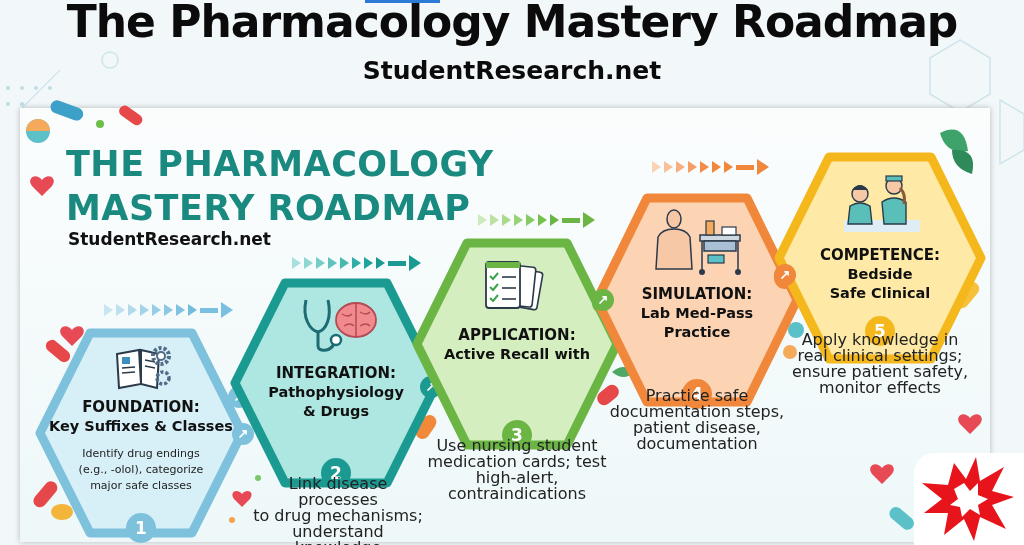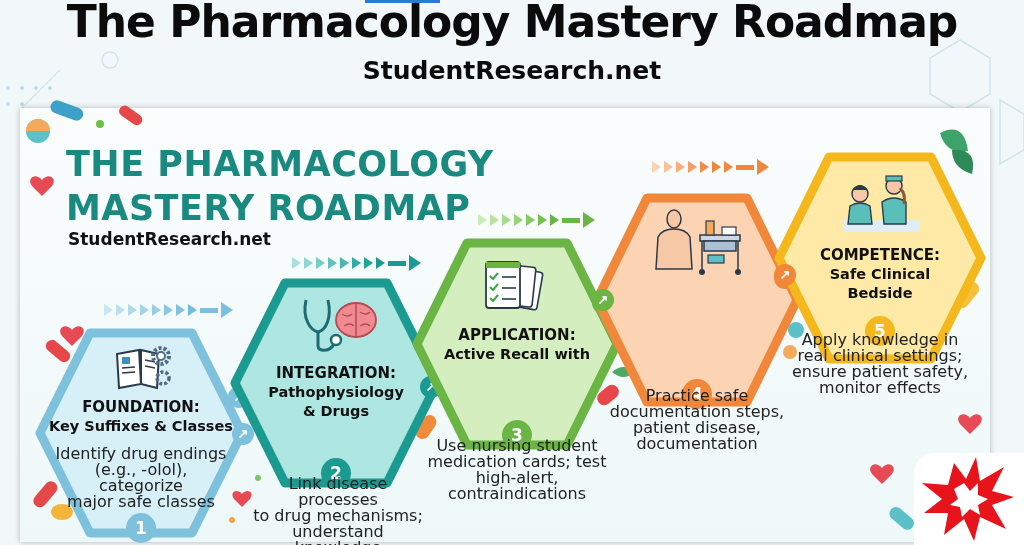--- a/index.html
+++ b/index.html
@@ -184,21 +184,21 @@
     <line x1="32" y1="16" x2="42" y2="18" stroke="#2b3a4a" stroke-width="1.5"></line>
     <line x1="32" y1="22" x2="42" y2="24" stroke="#2b3a4a" stroke-width="1.5"></line>
     <circle cx="48" cy="12" r="8" fill="none" stroke="#4f6b86" stroke-width="4" stroke-dasharray="3 2"></circle>
     <circle cx="48" cy="12" r="4" fill="#fff" stroke="#4f6b86" stroke-width="2"></circle>
     <circle cx="50" cy="34" r="6" fill="none" stroke="#4f6b86" stroke-width="3.5" stroke-dasharray="3 2"></circle>
   </svg>
   <div class="hex-title" style="top:70px">
     <span class="l1">FOUNDATION:</span>
     <span class="l2">Key Suffixes &amp; Classes</span>
   </div>
-  <div class="hex-desc" style="left:20px;width:172px;top:118px;font-size:16px">
+  <div class="hex-desc" style="left:20px;width:172px;top:118px;font-size:11px">
     <span>Identify drug endings</span>
     <span>(e.g., -olol), categorize</span>
     <span>major safe classes</span>
   </div>
   <div class="hex-num" style="left:91px;top:185px;background:#7ec1dc">1</div>
   <div class="arrow-chip" style="left:193px;top:58px;background:#7ec1dc">↗</div>
 </div>
 
 <div class="hex" style="left:230px;top:278px;width:212px;height:210px">
   <svg class="shape" width="212" height="210">
@@ -266,20 +266,25 @@
     <rect x="48" y="26" width="40" height="6" fill="#cfd8e0" stroke="#2b3a4a" stroke-width="1.5"></rect>
     <rect x="52" y="32" width="32" height="10" fill="#aac0d4" stroke="#2b3a4a" stroke-width="1.5"></rect>
     <rect x="56" y="46" width="16" height="8" fill="#5bc0c8" stroke="#2b3a4a" stroke-width="1.2"></rect>
     <line x1="50" y1="32" x2="50" y2="60" stroke="#2b3a4a" stroke-width="1.5"></line>
     <line x1="86" y1="32" x2="86" y2="60" stroke="#2b3a4a" stroke-width="1.5"></line>
     <circle cx="50" cy="63" r="3" fill="#2b3a4a"></circle>
       <circle cx="86" cy="63" r="3" fill="#2b3a4a"></circle>
     <rect x="54" y="12" width="8" height="14" fill="#f5a95a" stroke="#2b3a4a" stroke-width="1.2"></rect>
     <rect x="70" y="18" width="14" height="8" fill="#fff" stroke="#2b3a4a" stroke-width="1.2"></rect>
   </svg>
+  <div class="hex-title" style="top:92px">
+    <span class="l1">SIMULATION:</span>
+    <span class="l2">Lab Med-Pass</span>
+    <span class="l2">Practice</span>
+  </div>
   <div class="hex-num" style="left:90px;top:186px;background:#f0873a">4</div>
   <div class="arrow-chip" style="left:182px;top:74px;background:#f0873a">↗</div>
   <div class="arrow-chip" style="left:0px;top:96px;background:#6bb545">↗</div>
 </div>
 <div class="hex-desc" style="left:607px;width:180px;top:388px">
   <span>Practice safe</span>
   <span>documentation steps,</span>
   <span>patient disease,</span>
   <span>documentation</span>
 </div>
@@ -293,22 +298,22 @@
     <circle cx="16" cy="22" r="8" fill="#f6c8a6" stroke="#2b3a4a" stroke-width="1.4"></circle>
     <path d="M8,18 q8,-10 16,0" fill="#2b3a4a"></path>
     <path d="M4,52 L6,34 Q16,28 26,34 L28,52 Z" fill="#5bbfb9" stroke="#2b3a4a" stroke-width="1.4"></path>
     <circle cx="50" cy="14" r="8" fill="#f6c8a6" stroke="#2b3a4a" stroke-width="1.4"></circle>
     <rect x="42" y="4" width="16" height="5" fill="#5bbfb9" stroke="#2b3a4a" stroke-width="1.2"></rect>
     <path d="M40,52 L38,30 Q50,22 62,30 L62,52 Z" fill="#5bbfb9" stroke="#2b3a4a" stroke-width="1.4"></path>
     <path d="M56,16 q6,6 4,16" stroke="#8a5a3a" stroke-width="3" fill="none"></path>
   </svg>
   <div class="hex-title" style="top:94px">
     <span class="l1">COMPETENCE:</span>
+    <span class="l2">Bedside</span>
     <span class="l2">Safe Clinical</span>
-    <span class="l2">Bedside</span>
   </div>
   <div class="hex-num" style="left:91px;top:164px;background:#f5b81c">5</div>
   <div class="arrow-chip" style="left:0px;top:112px;background:#f0873a">↗</div>
 </div>
 <div class="hex-desc" style="left:790px;width:180px;top:332px">
   <span>Apply knowledge in</span>
   <span>real clinical settings;</span>
   <span>ensure patient safety,</span>
   <span>monitor effects</span>
 </div>

